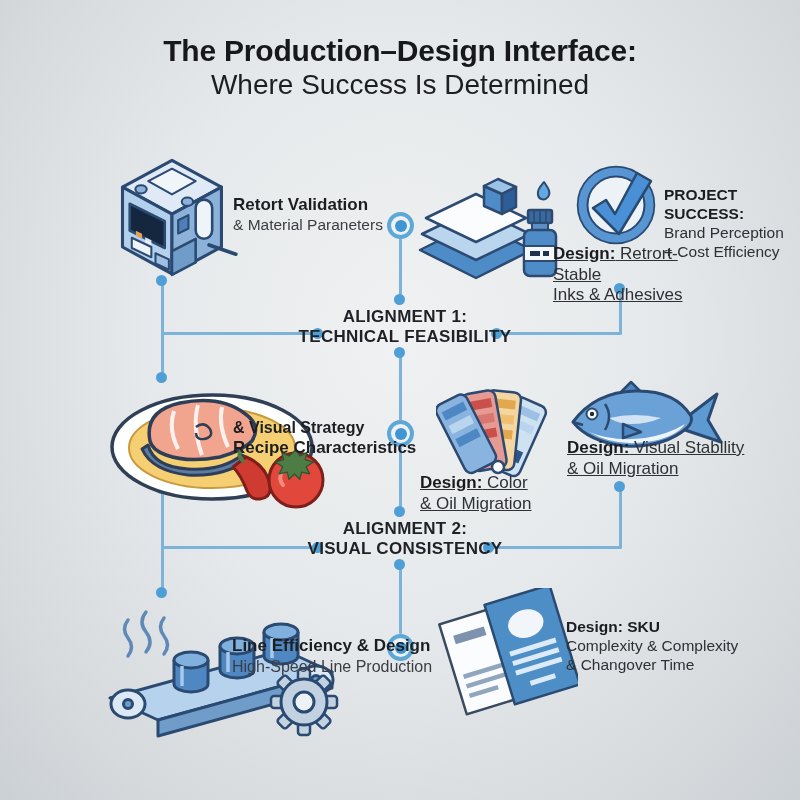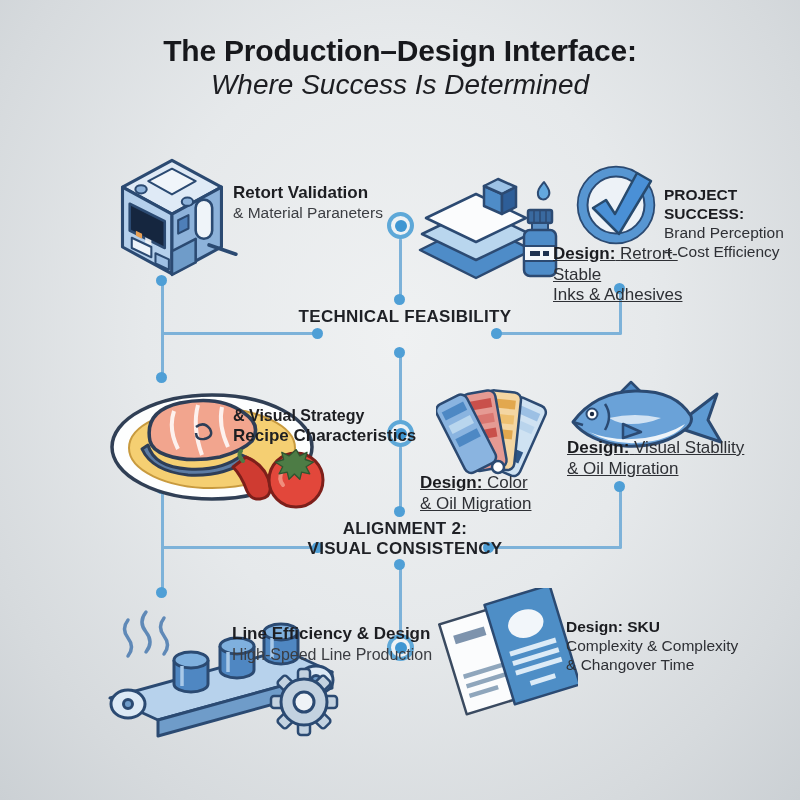--- a/index.html
+++ b/index.html
@@ -12,22 +12,22 @@
   
   .vline{position:absolute;width:3px;background:#7db2d9;border-radius:2px;}
   .hline{position:absolute;height:3px;background:#7db2d9;border-radius:2px;}
   .dot{position:absolute;width:11px;height:11px;border-radius:50%;background:#4f9fd6;}
   .node{position:absolute;width:27px;height:27px;border-radius:50%;background:#eef2f5;
         border:4px solid #5ea8d8;box-sizing:border-box;display:flex;align-items:center;justify-content:center;}
   .node-core{width:12px;height:12px;border-radius:50%;background:#3f96d2;}
   
   .title{position:absolute;left:0;top:34px;width:800px;text-align:center;line-height:1.15;color:#17181c;}
   .title .t1{font-size:30px;font-weight:800;letter-spacing:-0.2px;}
-  .title .t2{font-size:28px;font-weight:500;color:#1d1e22;font-style:italic;}
-  .lbl{position:absolute;line-height:1.22;}
+  .title .t2{font-size:28px;font-weight:500;color:#1d1e22;}
+  .lbl{position:absolute;line-height:1.22;margin-top:12px;}
   .lbl .b1{font-size:17px;font-weight:700;color:#1d1e22;}
   .lbl .r1{font-size:15.5px;font-weight:400;color:#3b3d42;}
   .align-lbl{position:absolute;width:300px;text-align:center;font-size:17px;font-weight:700;
              letter-spacing:.3px;color:#1f2126;line-height:1.18;}
   .dtext{position:absolute;text-align:left;font-size:17px;color:#2e3035;line-height:1.22;text-decoration:underline;}
   .dtext b{color:#1b1c20;}
   .success{position:absolute;font-size:15.5px;line-height:1.22;color:#2e3035;}
   .success .b1{font-weight:700;color:#1b1c20;}
   svg{display:block;}
 </style>
@@ -151,20 +151,21 @@
     <div>Brand Perception</div>
     <div>+ Cost Efficiency</div>
   </div>
 
   <div class="dtext" style="left:553px;top:244px;width:165px">
     <div><b>Design:</b>&nbsp;<span>Retrort-Stable</span></div>
     <div>Inks &amp; Adhesives</div>
   </div>
 
   <div class="align-lbl" style="left:255px;top:307px">
+    <div>ALIGNMENT 1:</div>
     <div>TECHNICAL FEASIBILITY</div>
   </div>
 
   <div class="abs" style="left:100px;top:383px">
     <svg width="235" height="132" viewBox="0 0 235 132">
       <ellipse cx="112" cy="64" rx="100" ry="52" fill="#fdfefe" stroke="#303f55" stroke-width="3.5"></ellipse>
       <ellipse cx="112" cy="65" rx="83" ry="40" fill="#f5cf72" stroke="#c89a3e" stroke-width="2"></ellipse>
       <g stroke="#2e3e57" stroke-width="3.5" stroke-linejoin="round">
         <path d="M48 62 Q54 84 88 86 Q122 88 142 72 L150 76 Q124 94 88 92 Q52 88 42 66 Z" fill="#5d7ca3" stroke-width="3"></path>
         <path d="M50 58 Q44 28 80 20 Q120 12 144 30 Q162 42 152 58 Q142 68 120 74 Q88 80 66 72 Q52 67 50 58 Z" fill="#f2a58e"></path>

